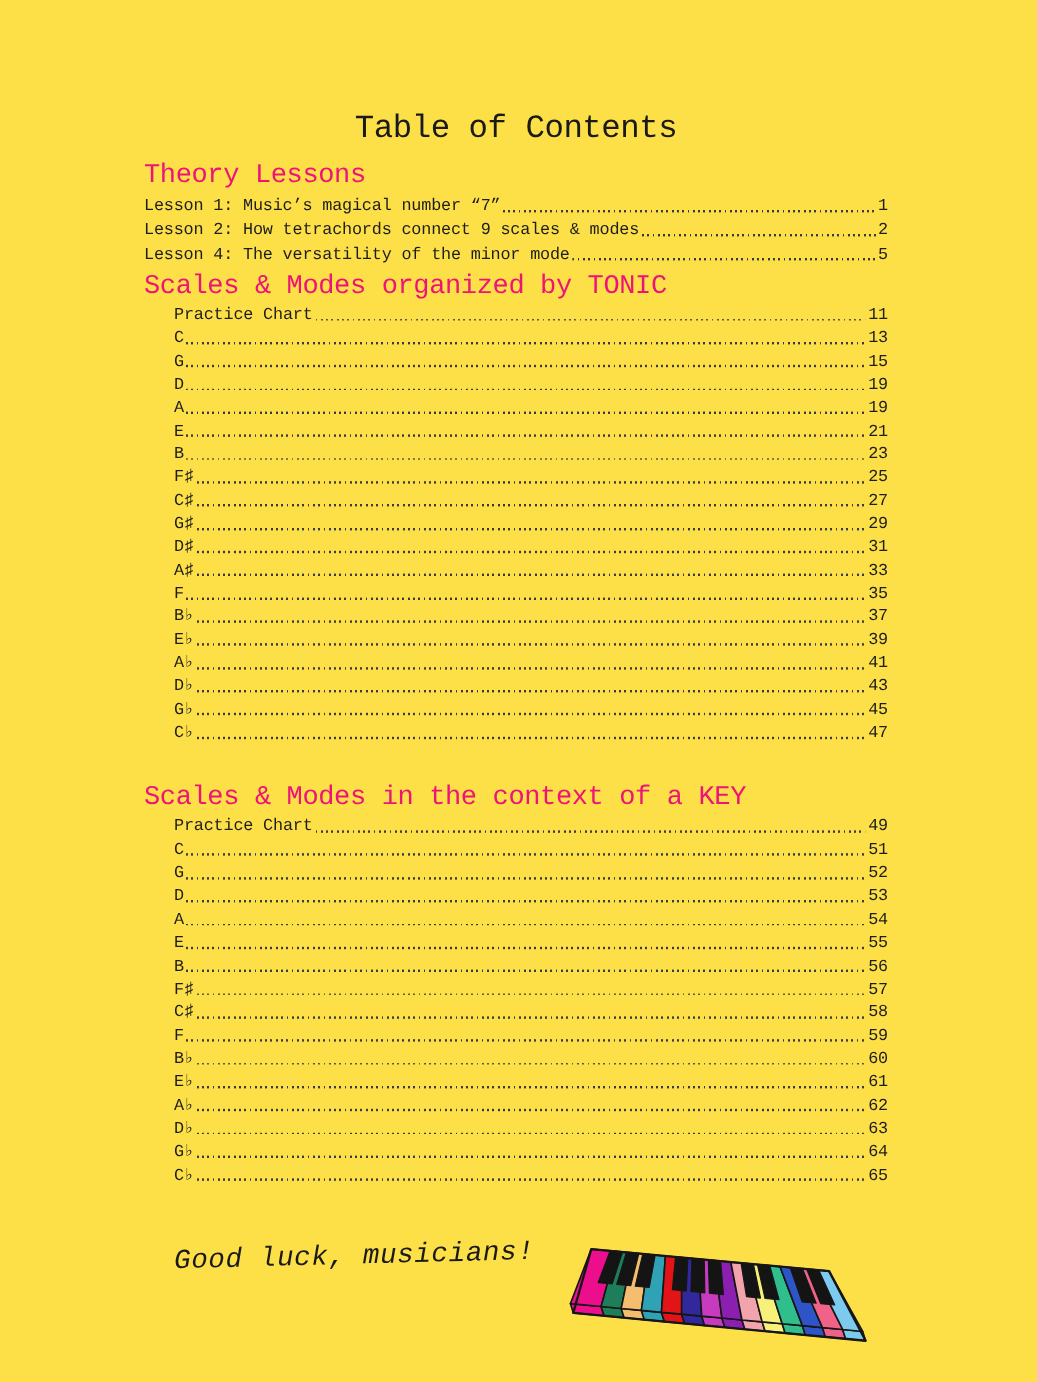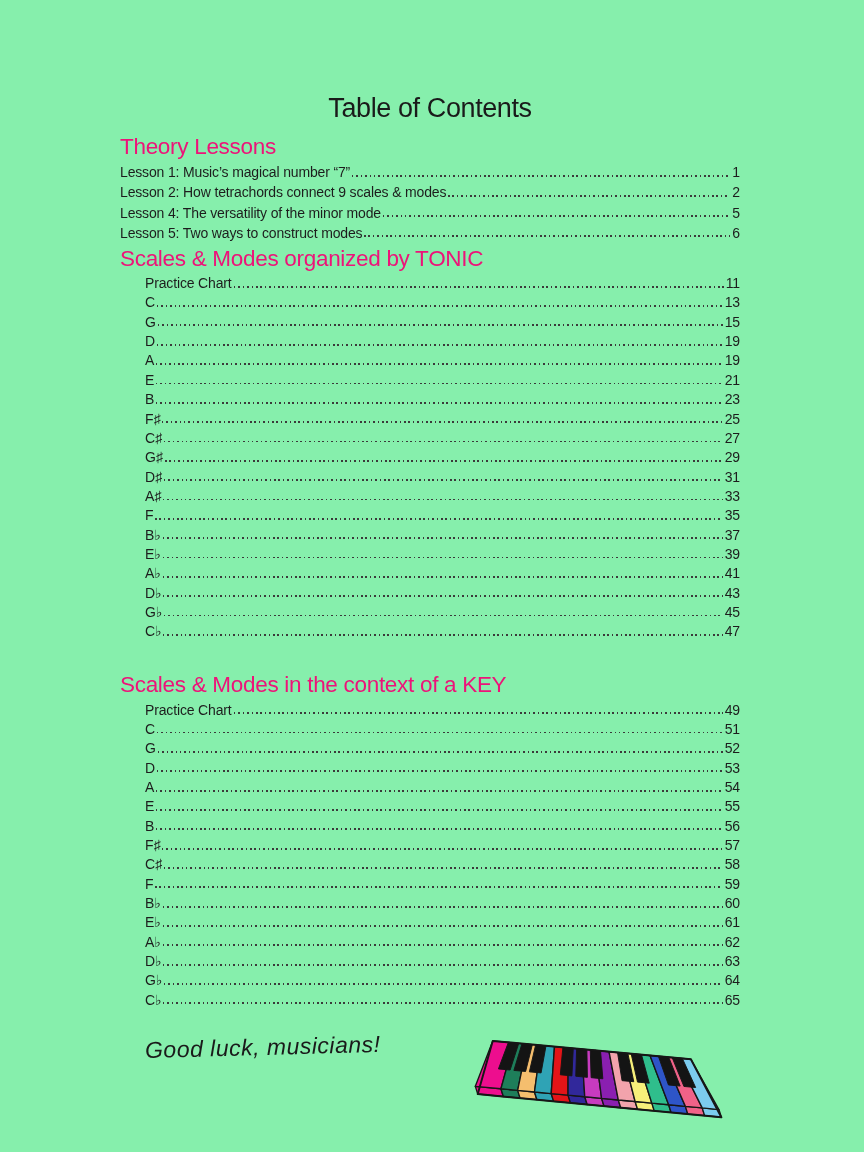--- a/index.html
+++ b/index.html
@@ -1,22 +1,22 @@
 <!DOCTYPE html>
 <html><head>
 <meta charset="utf-8">
 <style>
   html,body{margin:0;padding:0;background:#ffffff;}
   .page{
     position:relative;
     width:864px;height:1152px;
     margin:0 auto;
-    background:#86efac;
+    background:#fde047;
     overflow:hidden;
-    font-family:Liberation Sans, sans-serif;
+    font-family:Liberation Mono, monospace;
     color:#1d1d1d;
     box-sizing:border-box;
     padding:93px 124px 0 120px;
   }
   .title{
     margin:0;
     font-size:27px;
     font-weight:500;
     letter-spacing:-0.4px;
     line-height:30px;
@@ -99,25 +99,20 @@
           </div>
           <div class="toc-row">
             <span class="toc-label">Lesson 2: How tetrachords connect 9 scales &amp; modes</span>
             <span class="toc-leader"></span>
             <span class="toc-page">2</span>
           </div>
           <div class="toc-row">
             <span class="toc-label">Lesson 4: The versatility of the minor mode</span>
             <span class="toc-leader"></span>
             <span class="toc-page">5</span>
-          </div>
-          <div class="toc-row">
-            <span class="toc-label">Lesson 5: Two ways to construct modes</span>
-            <span class="toc-leader"></span>
-            <span class="toc-page">6</span>
           </div>
         </div>
       </section>
       <section>
         <h2 class="section-heading h2" style="color: rgb(237, 19, 121);">Scales &amp; Modes organized by TONIC</h2>
         <div class="entries indented keys">
           <div class="toc-row">
             <span class="toc-label">Practice Chart</span>
             <span class="toc-leader"></span>
             <span class="toc-page">11</span>

